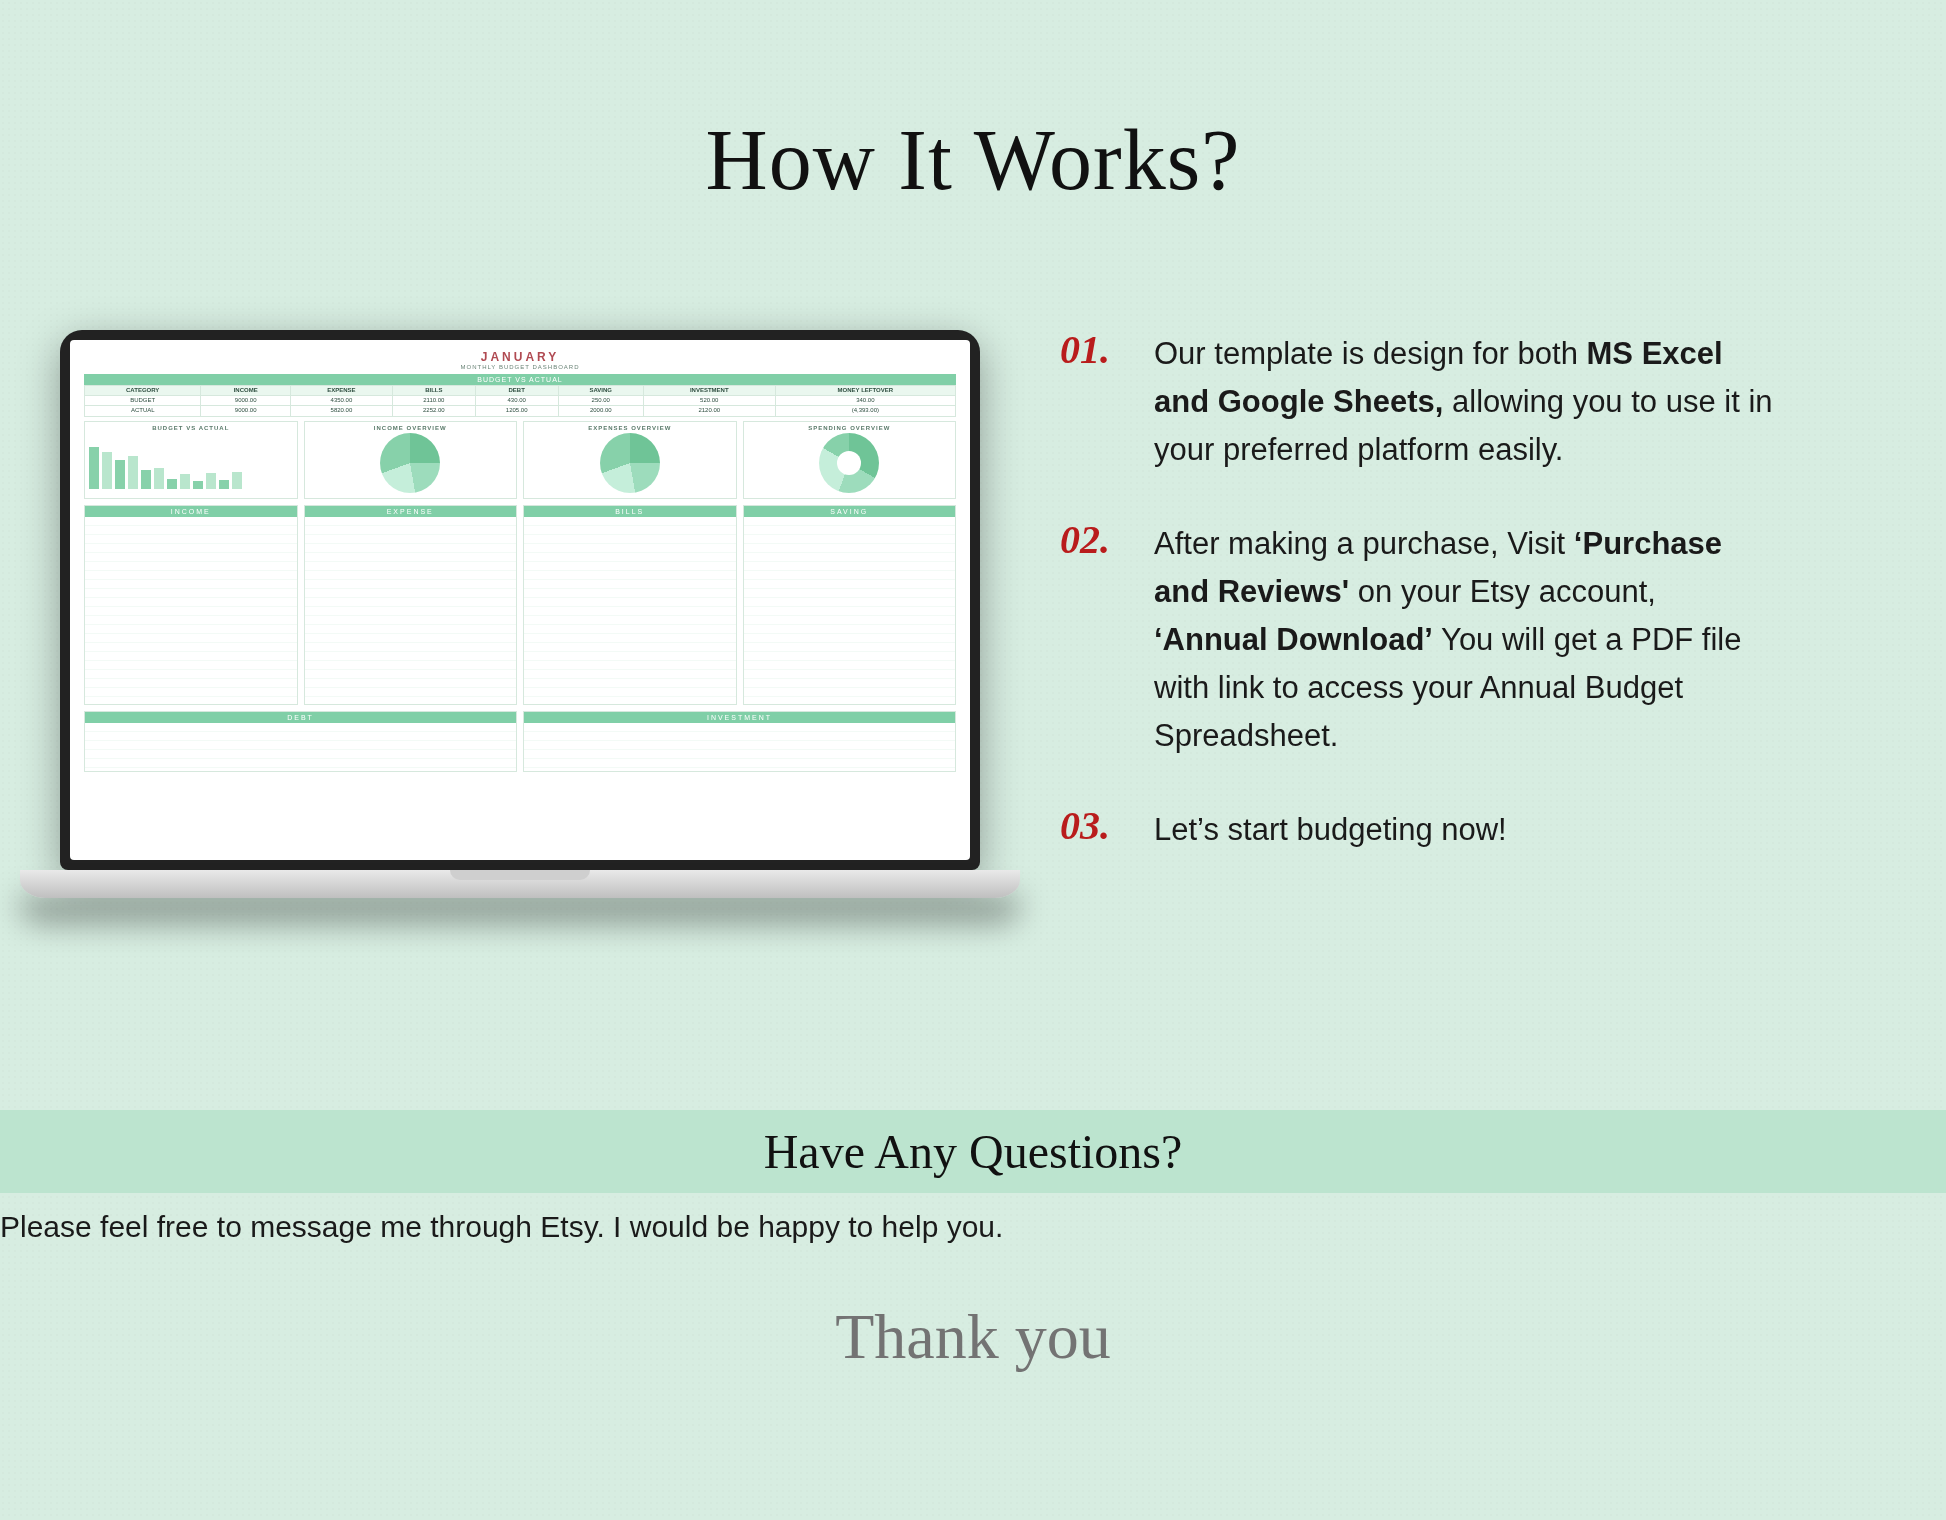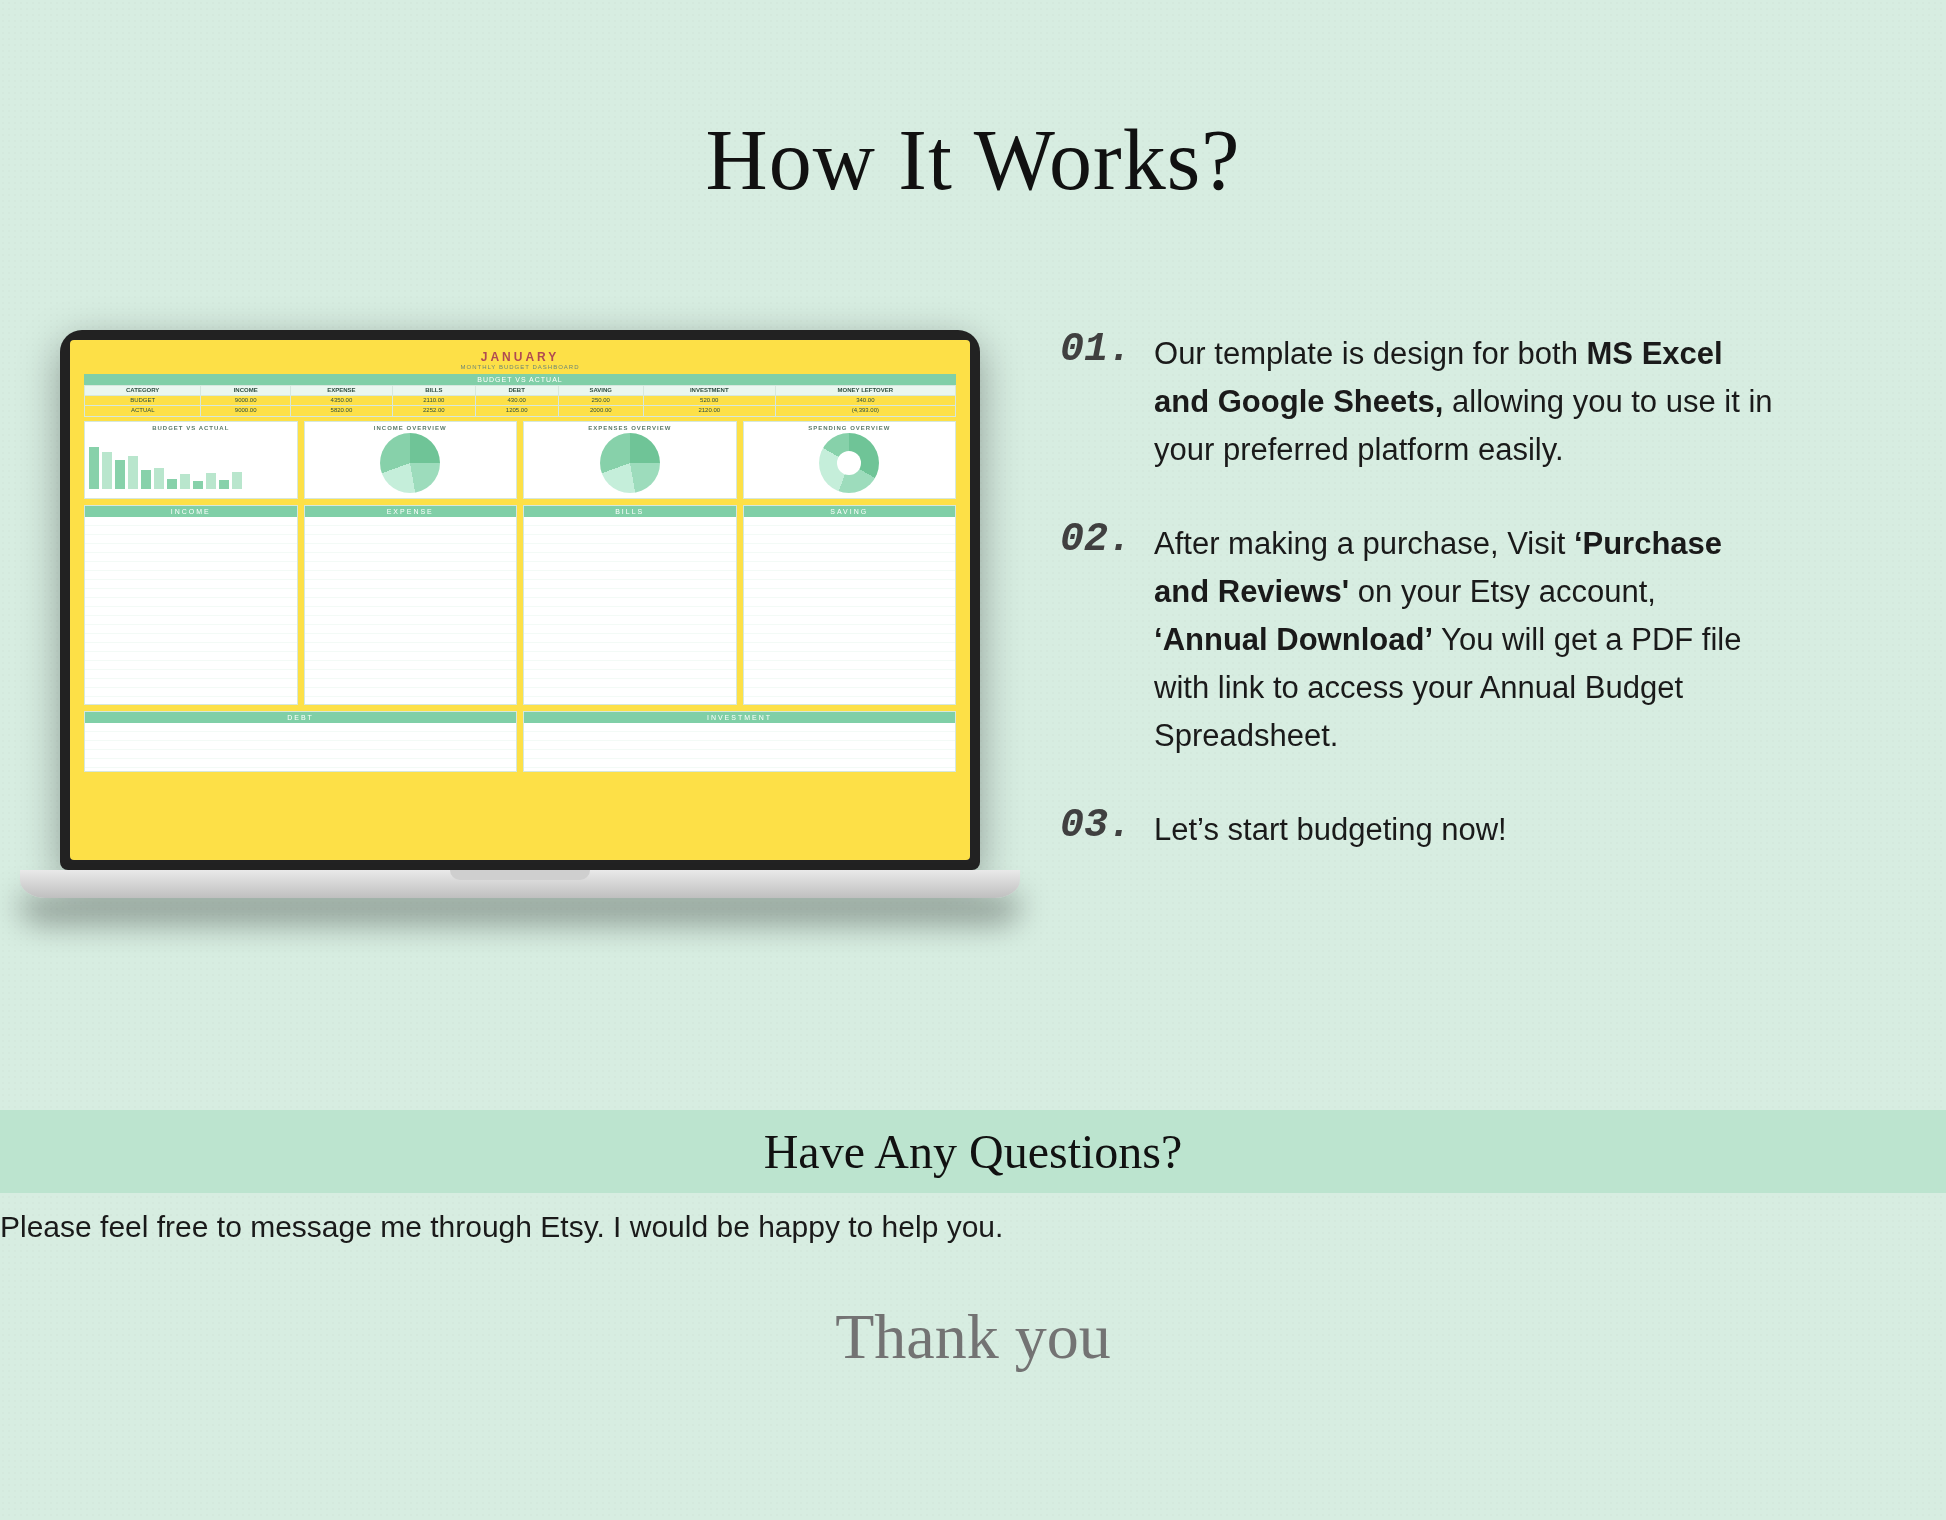--- a/index.html
+++ b/index.html
@@ -45,21 +45,21 @@
     width: 920px;
     flex: 0 0 920px;
   }
   .screen-outer {
     background: #222;
     border-radius: 22px 22px 8px 8px;
     padding: 10px;
     box-shadow: 0 12px 40px rgba(0,0,0,.35);
   }
   .screen {
-    background: #fde047;
+    background: #ffffff;
     width: 100%;
     height: 520px;
     border-radius: 4px;
     padding: 10px 14px;
     font-family: Arial, Helvetica, sans-serif;
     font-size: 7px;
     color:#2f4f41;
     overflow:hidden;
     position:relative;
   }
@@ -107,21 +107,21 @@
   .bottom-row{display:flex; gap:6px; margin-top:6px;}
   .bpanel{flex:1;border:1px solid #d6e8dd;}
   .bpanel .ph{background:#80cfa7;color:#fff;text-align:center;font-size:7px;padding:2px 0;letter-spacing:2px;}
   .bpanel .grid{height:48px;background:
       repeating-linear-gradient(#fff,#fff 8px,#f3faf6 8px,#f3faf6 9px),
       repeating-linear-gradient(90deg,#fff,#fff 22px,#eef7f1 22px,#eef7f1 23px);}
 
   
   .steps { flex:1; font-family: -apple-system, 'Segoe UI', Helvetica, Arial, sans-serif; color:#1a1a1a; }
   .step { display:flex; gap:22px; margin-bottom:46px; }
-  .num  { font-family: Liberation Mono, monospace; font-style:italic; font-size:40px; font-weight:700; color:#404040; line-height:1; min-width:72px;}
+  .num  { font-family: Liberation Serif, serif; font-style:italic; font-size:40px; font-weight:700; color:#b91c1c; line-height:1; min-width:72px;}
   .body { font-size:31px; line-height:1.55; max-width:620px; }
   .body b { font-weight:700; }
 
   
   .q-bar { position:absolute; top:1110px; left:0; right:0; background:#bce4cf; text-align:center; padding:14px 0; }
   .q-bar h2 { font-family: Georgia, serif; font-size:48px; font-weight:400; color:#111;}
   .foot-msg { position:absolute; top:1210px; left:0; right:0; text-align:left; font-family:-apple-system,'Segoe UI',Arial,sans-serif; font-size:30px; color:#1a1a1a;}
   .thanks  { position:absolute; top:1300px; left:0; right:0; text-align:center; font-family: 'Brush Script MT','Segoe Script',cursive; font-size:64px; color:#737373;}
 </style>
 </head>

